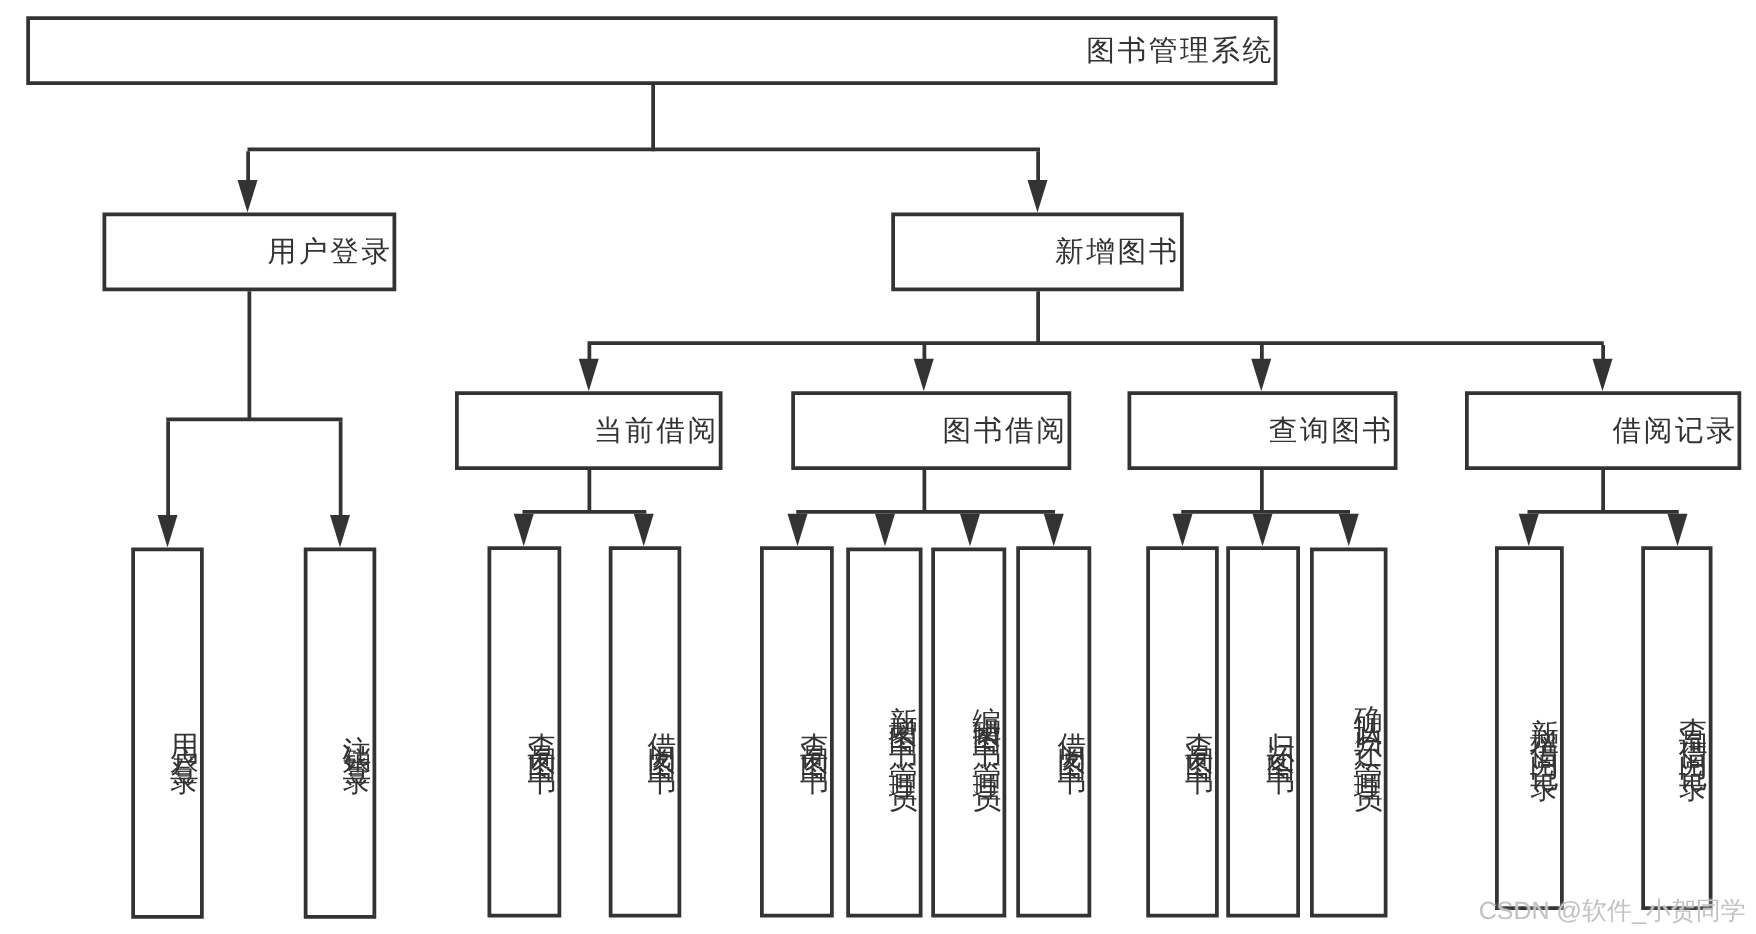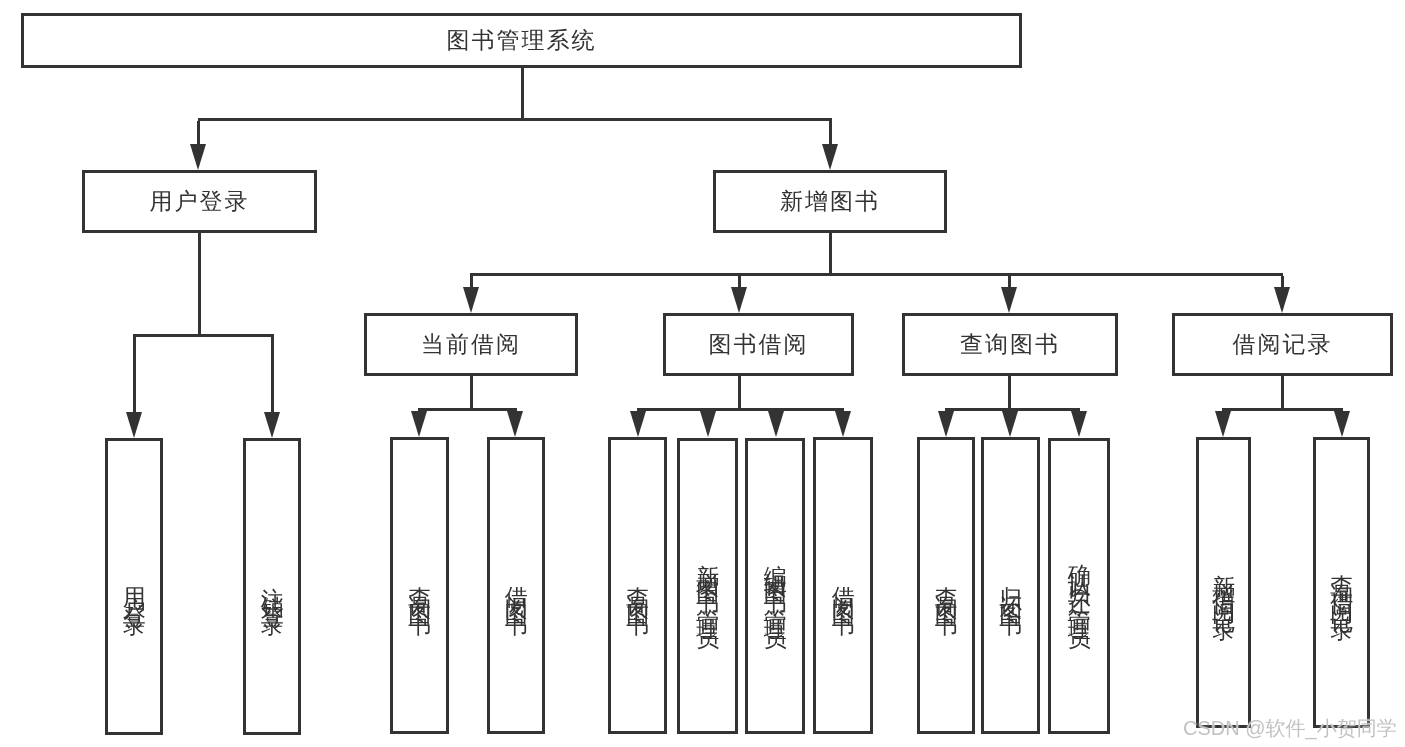--- a/index.html
+++ b/index.html
@@ -15,21 +15,21 @@
     background: #ffffff;
     overflow: hidden;
   }
   .box {
     position: absolute;
     box-sizing: border-box;
     border: 3px solid #333333;
     background: #ffffff;
     display: flex;
     align-items: center;
-    justify-content: center;
+    justify-content: flex-end;
     color: #333333;
   }
   .hbox .lbl {
     font-size: 23px;
     letter-spacing: 2px;
     white-space: nowrap;
     color: #333333;
   }
   .vbox .lbl {
     writing-mode: vertical-rl;
@@ -99,21 +99,21 @@
   <div class="line" style="left:738px;top:276px;width:3px;height:12px"></div>
   <div class="arrow" style="left:731px;top:287px"></div>
   <div class="line" style="left:1008px;top:276px;width:3px;height:12px"></div>
   <div class="arrow" style="left:1001px;top:287px"></div>
   <div class="line" style="left:1281px;top:276px;width:3px;height:12px"></div>
   <div class="arrow" style="left:1274px;top:287px"></div>
 
   <div class="box hbox" style="left:364px;top:313px;width:214px;height:63px">
     <span class="lbl">当前借阅</span>
   </div>
-  <div class="box hbox" style="left:663px;top:313px;width:191px;height:63px">
+  <div class="box hbox" style="left:633px;top:313px;width:224px;height:63px">
     <span class="lbl">图书借阅</span>
   </div>
   <div class="box hbox" style="left:902px;top:313px;width:216px;height:63px">
     <span class="lbl">查询图书</span>
   </div>
   <div class="box hbox" style="left:1172px;top:313px;width:221px;height:63px">
     <span class="lbl">借阅记录</span>
   </div>
 
   <div class="line" style="left:470px;top:376px;width:3px;height:34px"></div>

